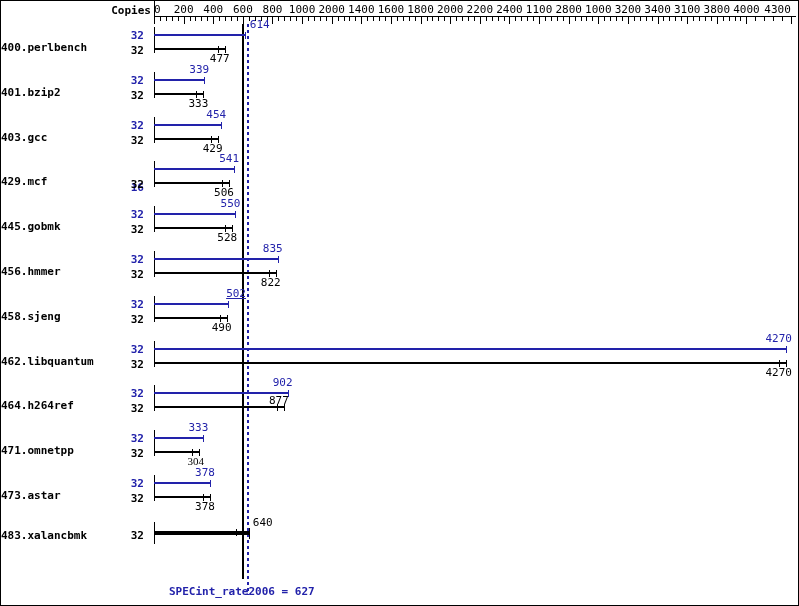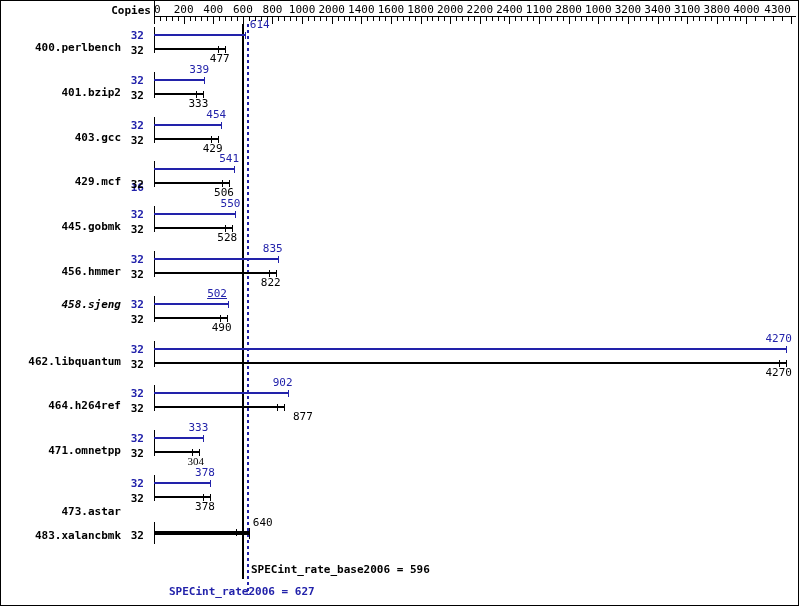--- a/index.html
+++ b/index.html
@@ -94,21 +94,20 @@
   
   .row {
     position: absolute;
     left: 0px;
     right: 0px;
   }
   .rowname {
     position: absolute;
     left: 4px;
     width: 120px;
-    text-align: right;
     font-size: 11px;
     font-weight: bold;
     color: #000000;
     white-space: nowrap;
   }
   .copies {
     position: absolute;
     width: 40px;
     text-align: right;
     font-size: 11px;
@@ -390,27 +389,27 @@
           <div class="barbase" style="top: 0px; height: 26px;"></div>
           <div class="bar peak" style="left: 0px; top: 7px; width: 123.663px;"></div>
           <div class="errcap peak" style="left: 123.663px; top: 5px;"></div>
           <div class="vallabel peak" style="left: 128.663px; top: -9px;">835</div>
           <div class="bar base" style="left: 0px; top: 21px; width: 121.738px;"></div>
           <div class="errcap base" style="left: 121.738px; top: 19px;"></div>
           <div class="errcap base" style="left: 114.738px; top: 19px;"></div>
           <div class="vallabel base" style="left: 126.738px; top: 25px;">822</div>
         </div>
         <div class="row" style="top: 294.8px; height: 44.8px;">
-          <div class="rowname" style="left: -153px; top: 2px; font-style: italic;">458.sjeng</div>
+          <div class="rowname" style="left: -153px; top: 14px;">458.sjeng</div>
           <div class="copies peak" style="left: -50px; top: 2px;">32</div>
           <div class="copies base" style="left: -50px; top: 17px;">32</div>
           <div class="barbase" style="top: 0px; height: 26px;"></div>
           <div class="bar peak" style="left: 0px; top: 7px; width: 74.3462px;"></div>
           <div class="errcap peak" style="left: 74.3462px; top: 5px;"></div>
-          <div class="vallabel peak" style="left: 73px; top: -9px; text-decoration: underline;">502</div>
+          <div class="vallabel peak" style="left: 92px; top: -9px; text-decoration: underline;">502</div>
           <div class="bar base" style="left: 0px; top: 21px; width: 72.569px;"></div>
           <div class="errcap base" style="left: 72.569px; top: 19px;"></div>
           <div class="errcap base" style="left: 65.569px; top: 19px;"></div>
           <div class="vallabel base" style="left: 77.569px; top: 25px;">490</div>
         </div>
         <div class="row" style="top: 339.6px; height: 44.8px;">
           <div class="rowname" style="left: -153px; top: 14px;">462.libquantum</div>
           <div class="copies peak" style="left: -50px; top: 2px;">32</div>
           <div class="copies base" style="left: -50px; top: 17px;">32</div>
           <div class="barbase" style="top: 0px; height: 26px;"></div>
@@ -426,37 +425,37 @@
           <div class="rowname" style="left: -153px; top: 14px;">464.h264ref</div>
           <div class="copies peak" style="left: -50px; top: 2px;">32</div>
           <div class="copies base" style="left: -50px; top: 17px;">32</div>
           <div class="barbase" style="top: 0px; height: 26px;"></div>
           <div class="bar peak" style="left: 0px; top: 7px; width: 133.586px;"></div>
           <div class="errcap peak" style="left: 133.586px; top: 5px;"></div>
           <div class="vallabel peak" style="left: 138.586px; top: -9px;">902</div>
           <div class="bar base" style="left: 0px; top: 21px; width: 129.884px;"></div>
           <div class="errcap base" style="left: 129.884px; top: 19px;"></div>
           <div class="errcap base" style="left: 122.884px; top: 19px;"></div>
-          <div class="vallabel base" style="left: 134.884px; top: 25px; margin-left: 24px;">877</div>
+          <div class="vallabel base" style="left: 134.884px; top: 9px;">877</div>
         </div>
         <div class="row" style="top: 429.2px; height: 44.8px;">
           <div class="rowname" style="left: -153px; top: 14px;">471.omnetpp</div>
           <div class="copies peak" style="left: -50px; top: 2px;">32</div>
           <div class="copies base" style="left: -50px; top: 17px;">32</div>
           <div class="barbase" style="top: 0px; height: 26px;"></div>
           <div class="bar peak" style="left: 0px; top: 7px; width: 49.3173px;"></div>
           <div class="errcap peak" style="left: 49.3173px; top: 5px;"></div>
           <div class="vallabel peak" style="left: 54.3173px; top: -9px;">333</div>
           <div class="bar base" style="left: 0px; top: 21px; width: 45.0224px;"></div>
           <div class="errcap base" style="left: 45.0224px; top: 19px;"></div>
           <div class="errcap base" style="left: 38.0224px; top: 19px;"></div>
           <div class="vallabel base" style="left: 50.0224px; top: 25px; font-family: Liberation Serif, serif;">304</div>
         </div>
         <div class="row" style="top: 474px; height: 44.8px;">
-          <div class="rowname" style="left: -153px; top: 14px; margin-top: 16px;">473.astar</div>
+          <div class="rowname" style="left: -153px; top: 14px;">473.astar</div>
           <div class="copies peak" style="left: -50px; top: 2px;">32</div>
           <div class="copies base" style="left: -50px; top: 17px;">32</div>
           <div class="barbase" style="top: 0px; height: 26px;"></div>
           <div class="bar peak" style="left: 0px; top: 7px; width: 55.9818px;"></div>
           <div class="errcap peak" style="left: 55.9818px; top: 5px;"></div>
           <div class="vallabel peak" style="left: 60.9818px; top: -9px;">378</div>
           <div class="bar base" style="left: 0px; top: 21px; width: 55.9818px;"></div>
           <div class="errcap base" style="left: 55.9818px; top: 19px;"></div>
           <div class="errcap base" style="left: 48.9818px; top: 19px;"></div>
           <div class="vallabel base" style="left: 60.9818px; top: 25px;">378</div>
@@ -466,16 +465,15 @@
           <div class="copies base" style="left: -50px; top: 9px;">32</div>
           <div class="barbase" style="top: 2px; height: 22px;"></div>
           <div class="bar base fat" style="left: 0px; top: 11px; width: 94.784px;"></div>
           <div class="errcap base fat" style="left: 94.784px; top: 8px;"></div>
           <div class="errcap base" style="left: 81.784px; top: 9px;"></div>
           <div class="vallabel base leftaligned" style="left: 98.784px; top: -4px;">640</div>
         </div>
       </div>
   </div>
 
-  <div class="footer-base">SPECint_rate_base2006 = 596</div>
   <div class="footer-peak">SPECint_rate2006 = 627</div>
 
 </div>
 
 </body></html>

